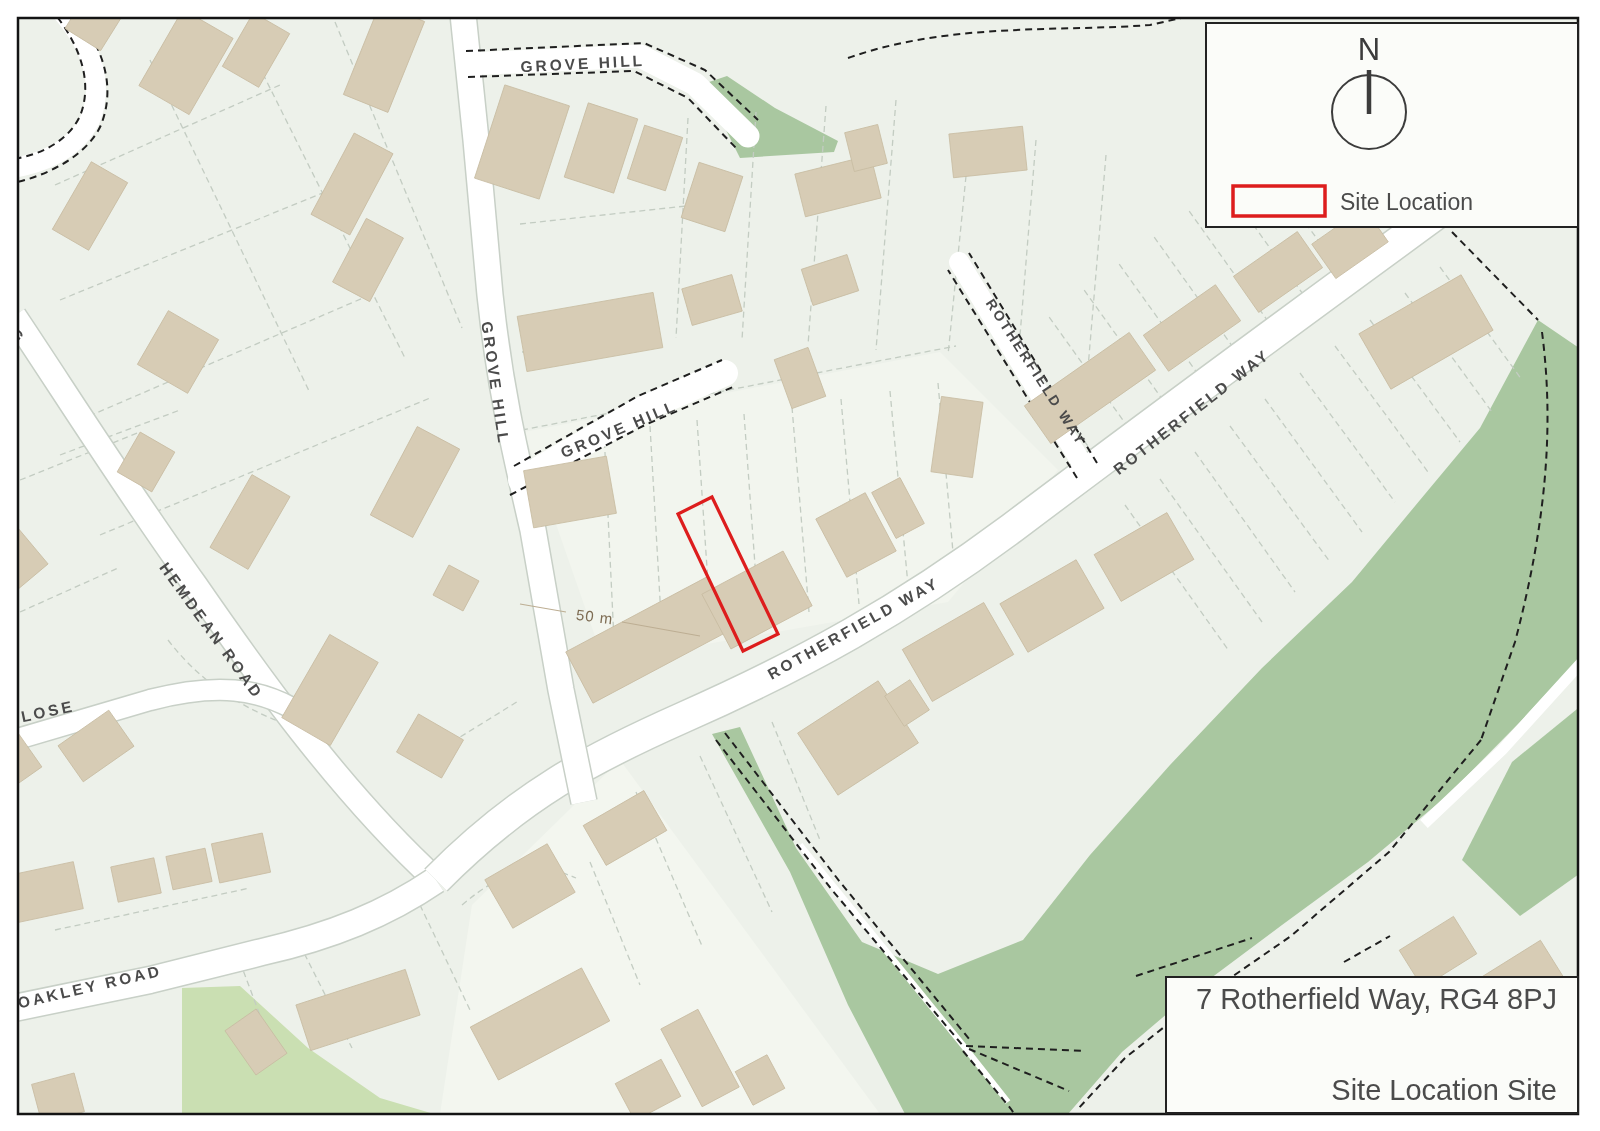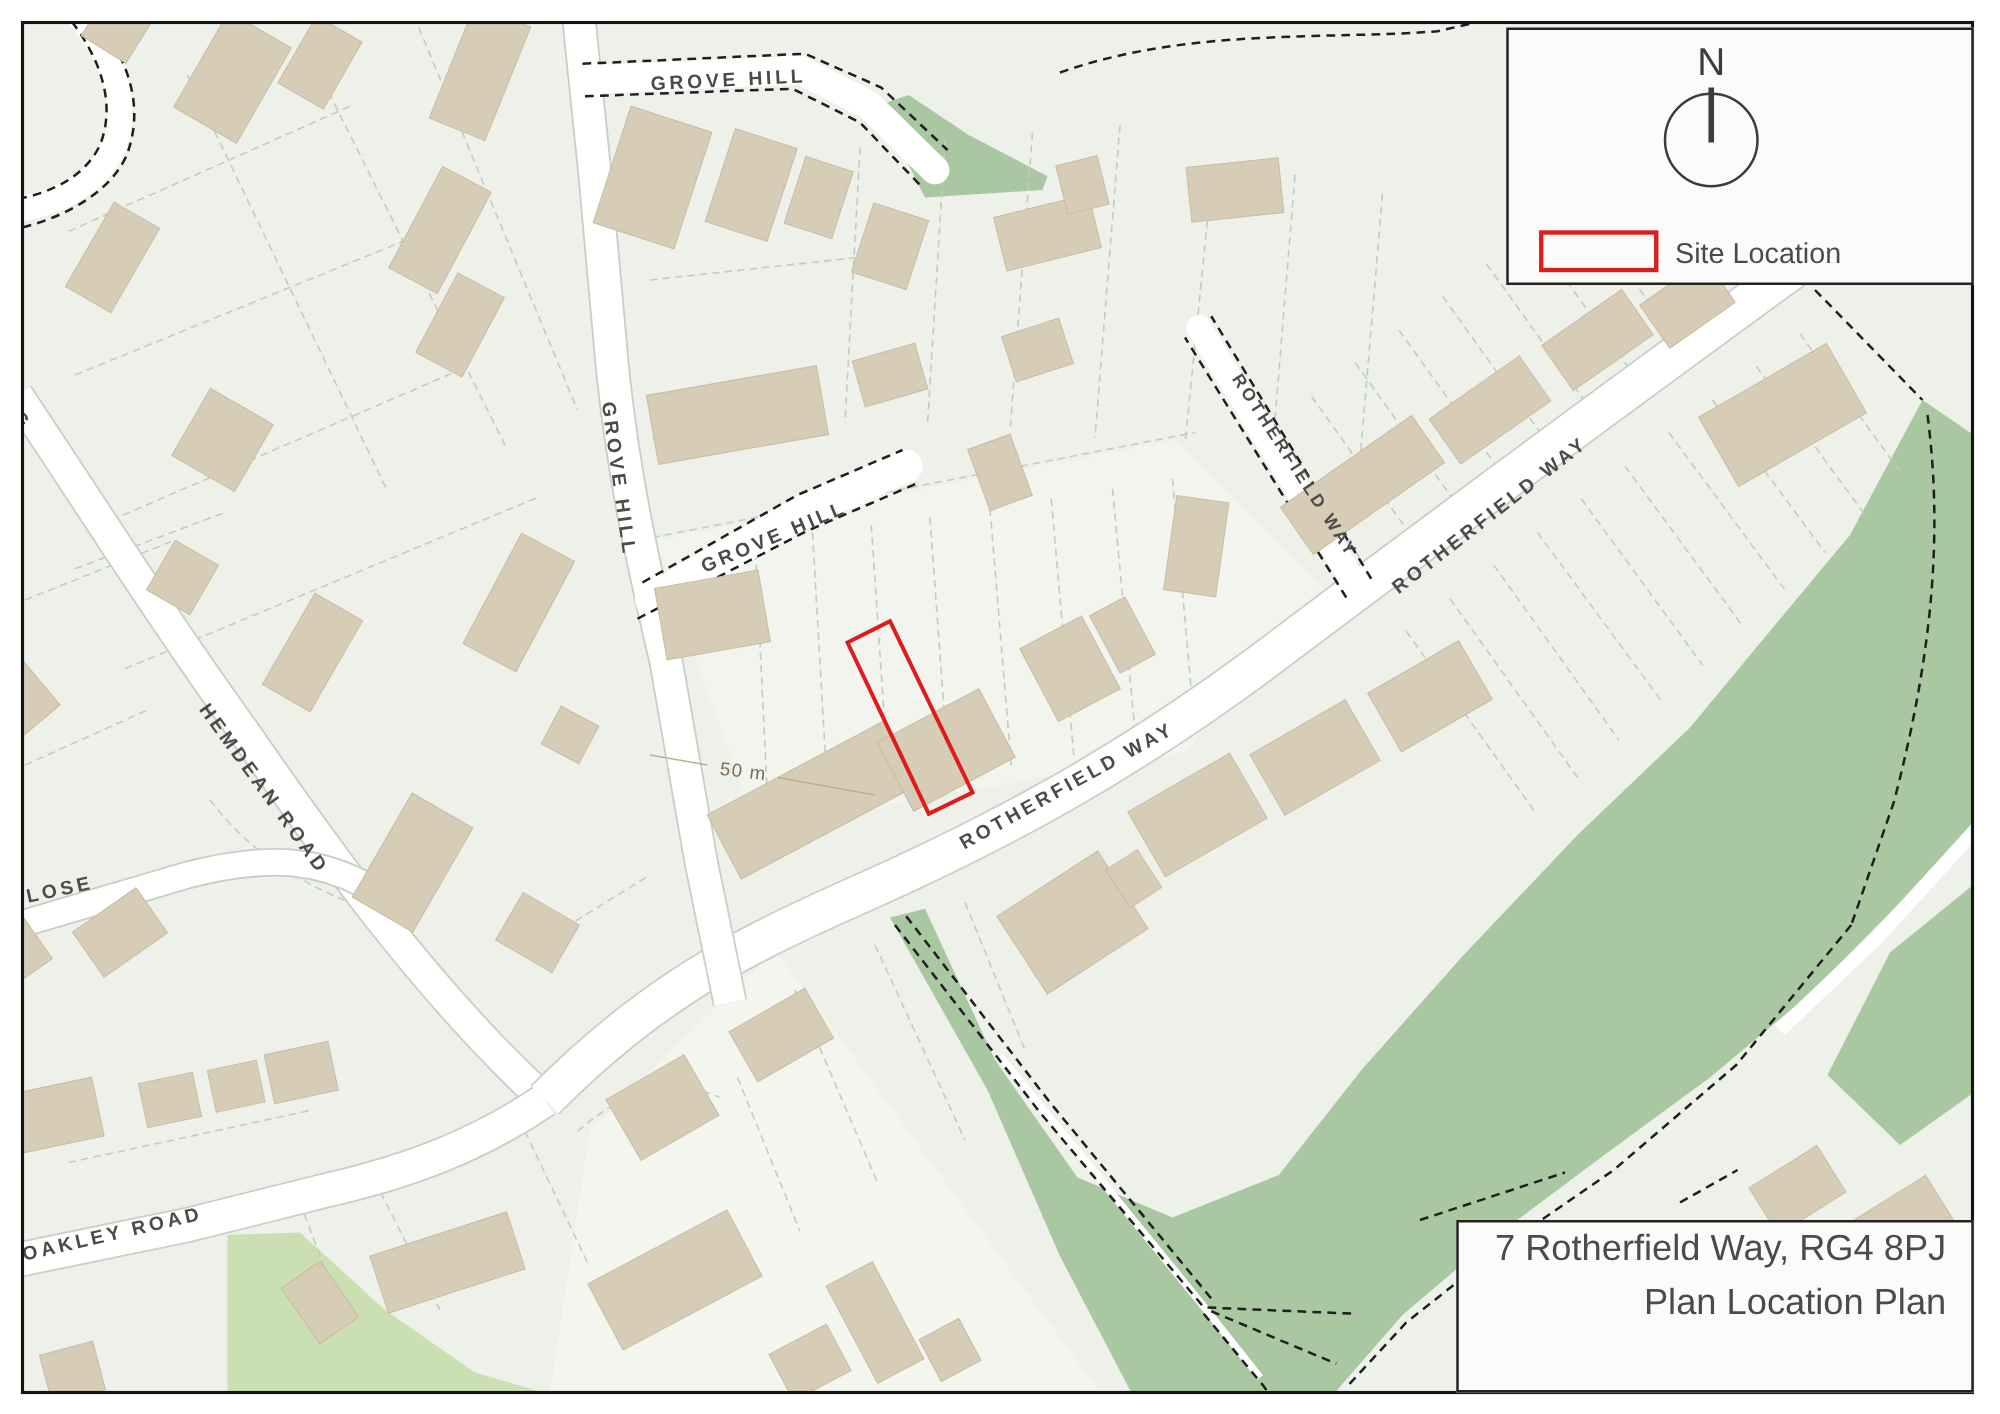--- a/index.html
+++ b/index.html
@@ -5,21 +5,21 @@
   html,body{margin:0;padding:0;background:#ffffff;}
   #page{position:relative;width:1600px;height:1131px;background:#ffffff;overflow:hidden;
         font-family:"Liberation Sans", sans-serif;}
   #mapsvg{position:absolute;left:0;top:0;}
   .roadlabel{fill:#4b4b4b;font-weight:700;font-size:15.5px;letter-spacing:3px;}
   .roadlabel.small{font-size:14px;letter-spacing:2.5px;}
   .scalelabel{fill:#7d6b52;font-weight:400;font-size:15px;letter-spacing:1px;}
   .panel{position:absolute;background:#fbfcf9;border:2px solid #222222;box-sizing:border-box;}
   #legend{left:1205px;top:22px;width:374px;height:206px;}
   #titleblock{left:1165px;top:976px;width:414px;height:138px;
-              display:flex;flex-direction:column;justify-content:flex-start;
+              display:flex;flex-direction:column;justify-content:space-between;
               text-align:right;padding-right:20px;color:#4b4b4b;font-size:29px;line-height:43px;}
   .legend-n{fill:#3c3c3c;font-size:31px;font-weight:400;}
   .legend-label{fill:#4b4b4b;font-size:23px;font-weight:400;}
 </style>
 </head>
 <body>
 
 <div id="page">
 
   <svg id="mapsvg" width="1600" height="1131" viewBox="0 0 1600 1131">
@@ -183,16 +183,16 @@
         <circle cx="162" cy="88" r="37" fill="none" stroke="#3c3c3c" stroke-width="2"></circle>
         <line x1="162" y1="46" x2="162" y2="90" stroke="#3c3c3c" stroke-width="4.5"></line>
       </g>
       <rect x="26" y="162" width="92" height="30" fill="none" stroke="#dd1d1d" stroke-width="3.5"></rect>
       <text class="legend-label" x="133" y="186">Site Location</text>
     </svg>
   </div>
 
   <div id="titleblock" class="panel">
     <div>7 Rotherfield Way, RG4 8PJ</div>
-    <div>Plan Location Plan</div>
+    <div>Site Location Site</div>
   </div>
 
 </div>
 
 </body></html>

